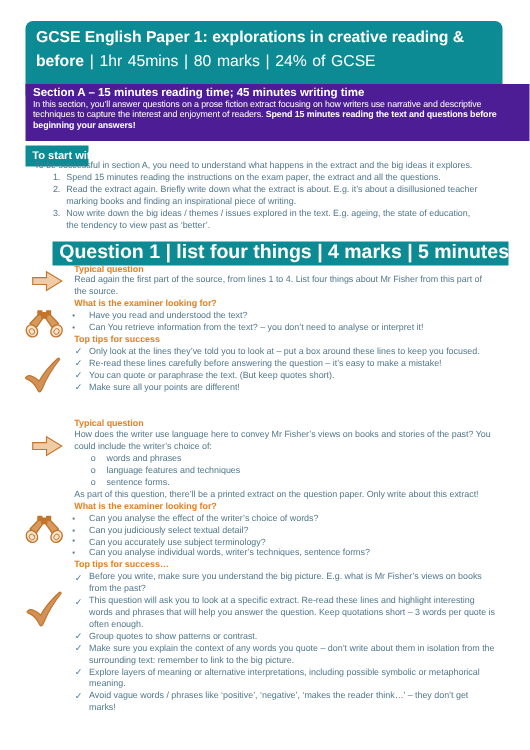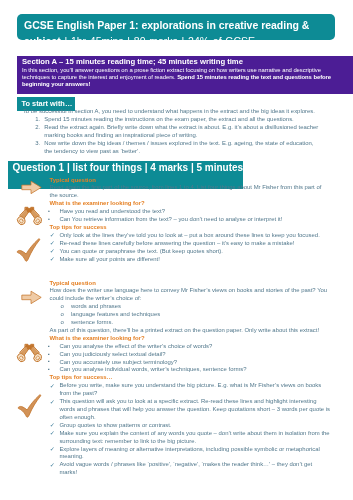--- a/index.html
+++ b/index.html
@@ -1,38 +1,38 @@
 <!DOCTYPE html>
 <html><head>
 <meta charset="utf-8">
 <style>
   html,body{margin:0;padding:0;}
   body{width:353px;height:500px;background:#ffffff;
        font-family:"Liberation Sans",sans-serif;overflow:hidden;}
   .page{position:relative;width:353px;height:500px;}
 
   
-  .hdr{position:absolute;left:17px;top:14px;width:318px;height:26px;box-sizing:border-box;
+  .hdr{position:absolute;left:17px;top:14px;width:318px;height:54px;box-sizing:border-box;
        background:#0D8B95;color:#ffffff;border-radius:5px;
        padding:3px 7px 0 7px;font-size:10.5px;line-height:16px;font-weight:bold;
        letter-spacing:-0.02px;}
   .hdr .reg{font-weight:normal;word-spacing:0.9px;}
 
   
   .orange{position:absolute;left:17px;top:56px;width:345px;height:38px;box-sizing:border-box;
           background:#4c1d95;color:#ffffff;padding:1px 19px 0 5px;}
   .orange .t{font-weight:bold;font-size:7.7px;line-height:10px;}
   .orange .s{font-size:5.9px;line-height:7px;letter-spacing:-0.06px;}
   .orange .s b{font-weight:bold;}
 
   
   .tag{position:absolute;background:#0D8B95;color:#ffffff;font-weight:bold;
        box-sizing:border-box;white-space:nowrap;}
-  .tag-start{left:17px;top:97px;height:14px;font-size:7.4px;line-height:14px;padding:0 0 0 4.5px;width:58px;}
-  .tagq{left:8px;height:28px;font-size:10px;line-height:14.5px;padding:0 0 0 4.5px;}
+  .tag-start{left:17px;top:97px;height:14px;font-size:7.4px;line-height:14px;padding:0 0 0 4.5px;width:42px;}
+  .tagq{left:35px;height:16px;font-size:13px;line-height:14.5px;padding:0 0 0 4.5px;}
 
   
   .t{position:absolute;color:#52788C;font-size:5.95px;line-height:7.9px;letter-spacing:-0.01px;}
   .lbl{color:#E58024;font-weight:bold;}
 
   
   .nl{position:absolute;left:22.7px;top:108.2px;width:300px;color:#52788C;
       font-size:5.95px;line-height:7.9px;letter-spacing:-0.01px;}
   .nl .li{position:relative;padding-left:21.5px;}
   .nl .li .n{position:absolute;left:4px;width:13.5px;text-align:right;}
@@ -51,21 +51,21 @@
 
   svg{display:block;position:absolute;}
 </style>
 </head>
 <body>
 
 <div class="page">
 
   <div class="hdr">
     <span>GCSE English Paper 1: explorations in creative reading &amp;</span><br>
-    <span>subject</span><span class="reg"> | 1hr 45mins | 80 marks | 24% of GCSE</span>
+    <span>before</span><span class="reg"> | 1hr 45mins | 80 marks | 24% of GCSE</span>
   </div>
 
   <div class="orange">
     <div class="t" style="position:static;color:#fff;">Section A – 15 minutes reading time; 45 minutes writing time</div>
     <div class="s"><span>In this section, you’ll answer questions on a prose fiction extract focusing on how writers use narrative and descriptive techniques to capture the interest and enjoyment of readers. </span><b>Spend 15 minutes reading the text and questions before beginning your answers!</b></div>
   </div>
 
   <div class="tag tag-start">To start with…</div>
 
   <div class="t" style="left:22.9px;top:108.3px;width:305px;">To be successful in section A, you need to understand what happens in the extract and the big ideas it explores.</div>

